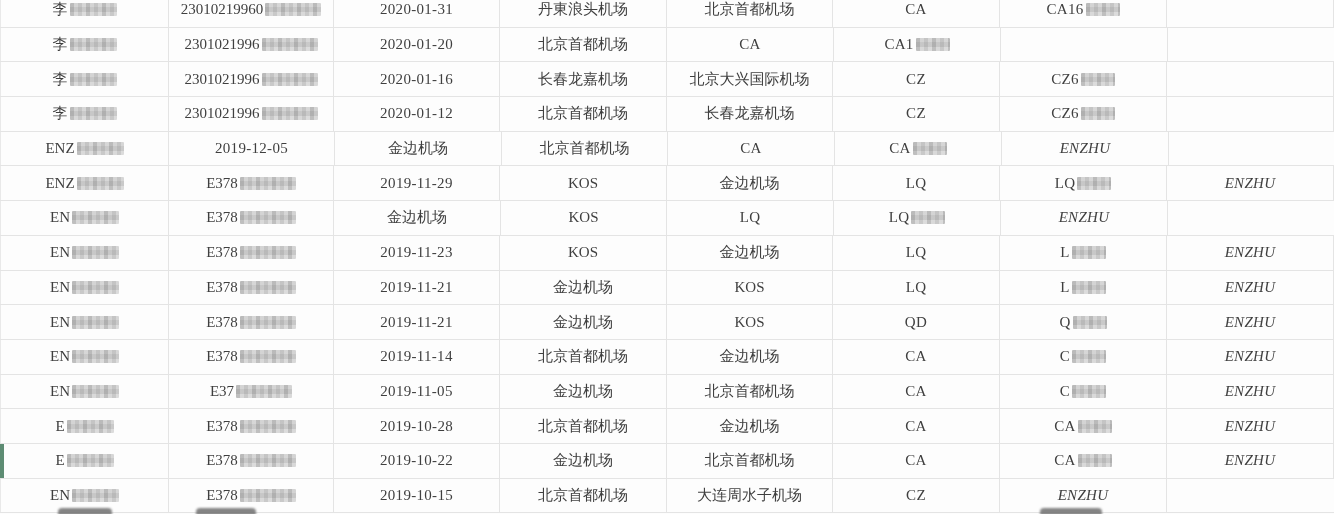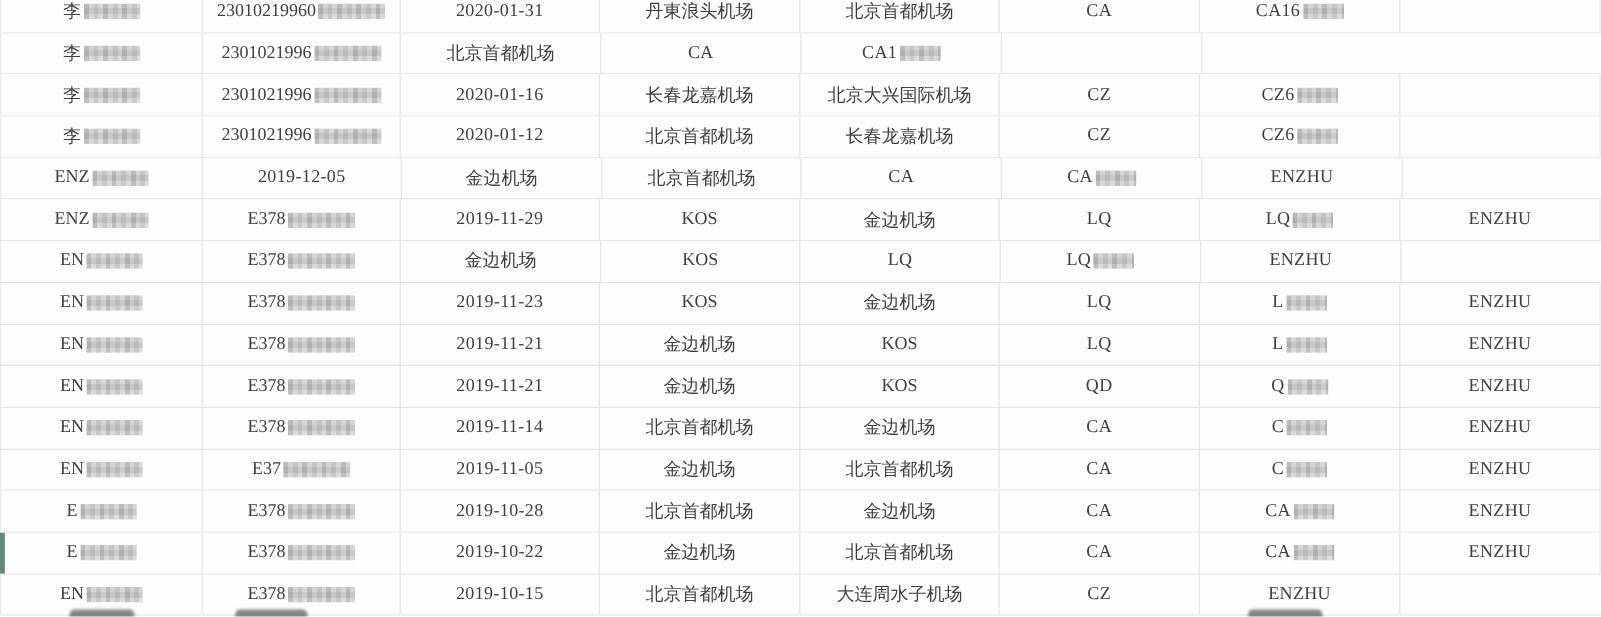--- a/index.html
+++ b/index.html
@@ -33,21 +33,21 @@
     white-space:nowrap;
     overflow:hidden;
   }
   .c-name  {width:169px; border-left:1px solid #e9e9e9;}
   .c-id    {width:165px;}
   .c-date  {width:166px; letter-spacing:.3px;}
   .c-from  {width:167px;}
   .c-to    {width:166px;}
   .c-air   {width:167px; letter-spacing:.3px;}
   .c-flight{width:167px; letter-spacing:.3px;}
-  .c-agent {width:167px; letter-spacing:.3px;}
+  .c-agent {width:167px; letter-spacing:.3px;font-style:italic;}
   .prefix{display:inline-block;}
   
   .blur{
     display:inline-block;
     height:13px;
     margin-left:2px;
     vertical-align:-2px;
     border-radius:1px;
     background-image:
       repeating-linear-gradient(90deg, rgba(110,110,110,.28) 0 4px, rgba(190,190,190,.16) 4px 8px, rgba(140,140,140,.26) 8px 12px, rgba(205,205,205,.14) 12px 16px),
@@ -105,20 +105,21 @@
 
   <div class="row">
     <div class="cell c-name">
       <span class="prefix">李</span>
           <span class="blur blur-name"></span>
     </div>
     <div class="cell c-id">
       <span class="prefix">2301021996</span>
           <span class="blur blur-id"></span>
     </div>
+    <div class="cell c-date">2020-01-20</div>
     <div class="cell c-from">北京首都机场</div>
     <div class="cell c-air">CA</div>
     <div class="cell c-flight">
       <span class="prefix">CA1</span>
           <span class="blur blur-flight"></span>
     </div>
     <div class="cell c-agent"></div>
   </div>
 
   <div class="row">

